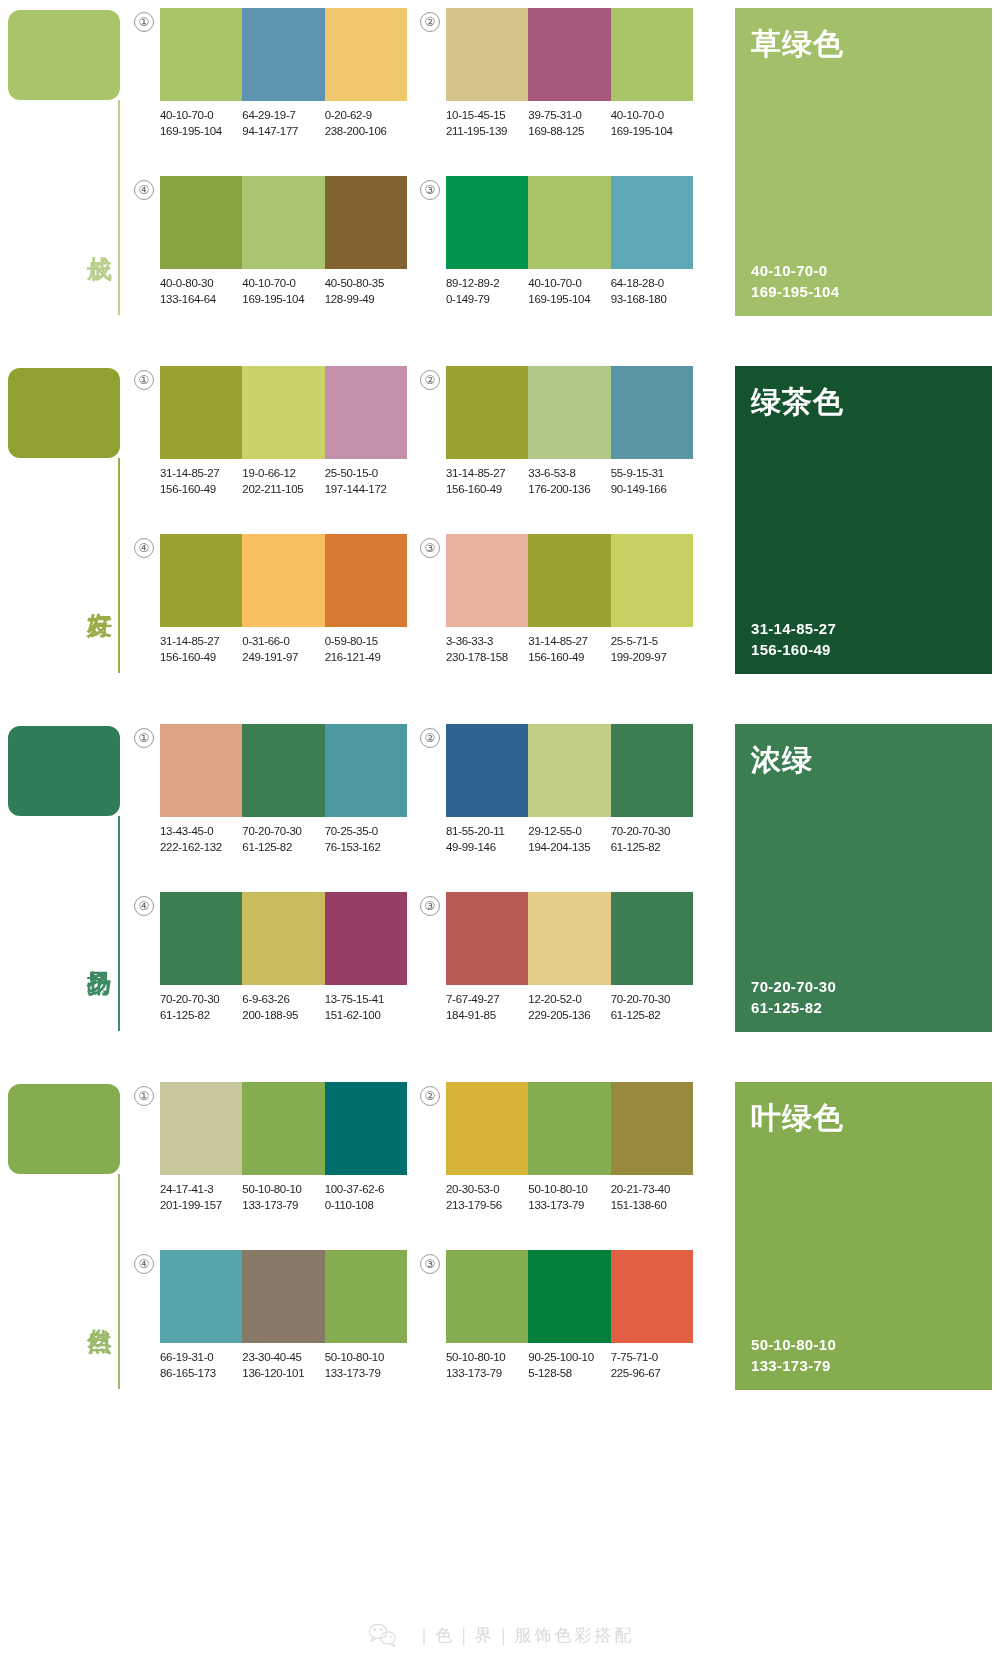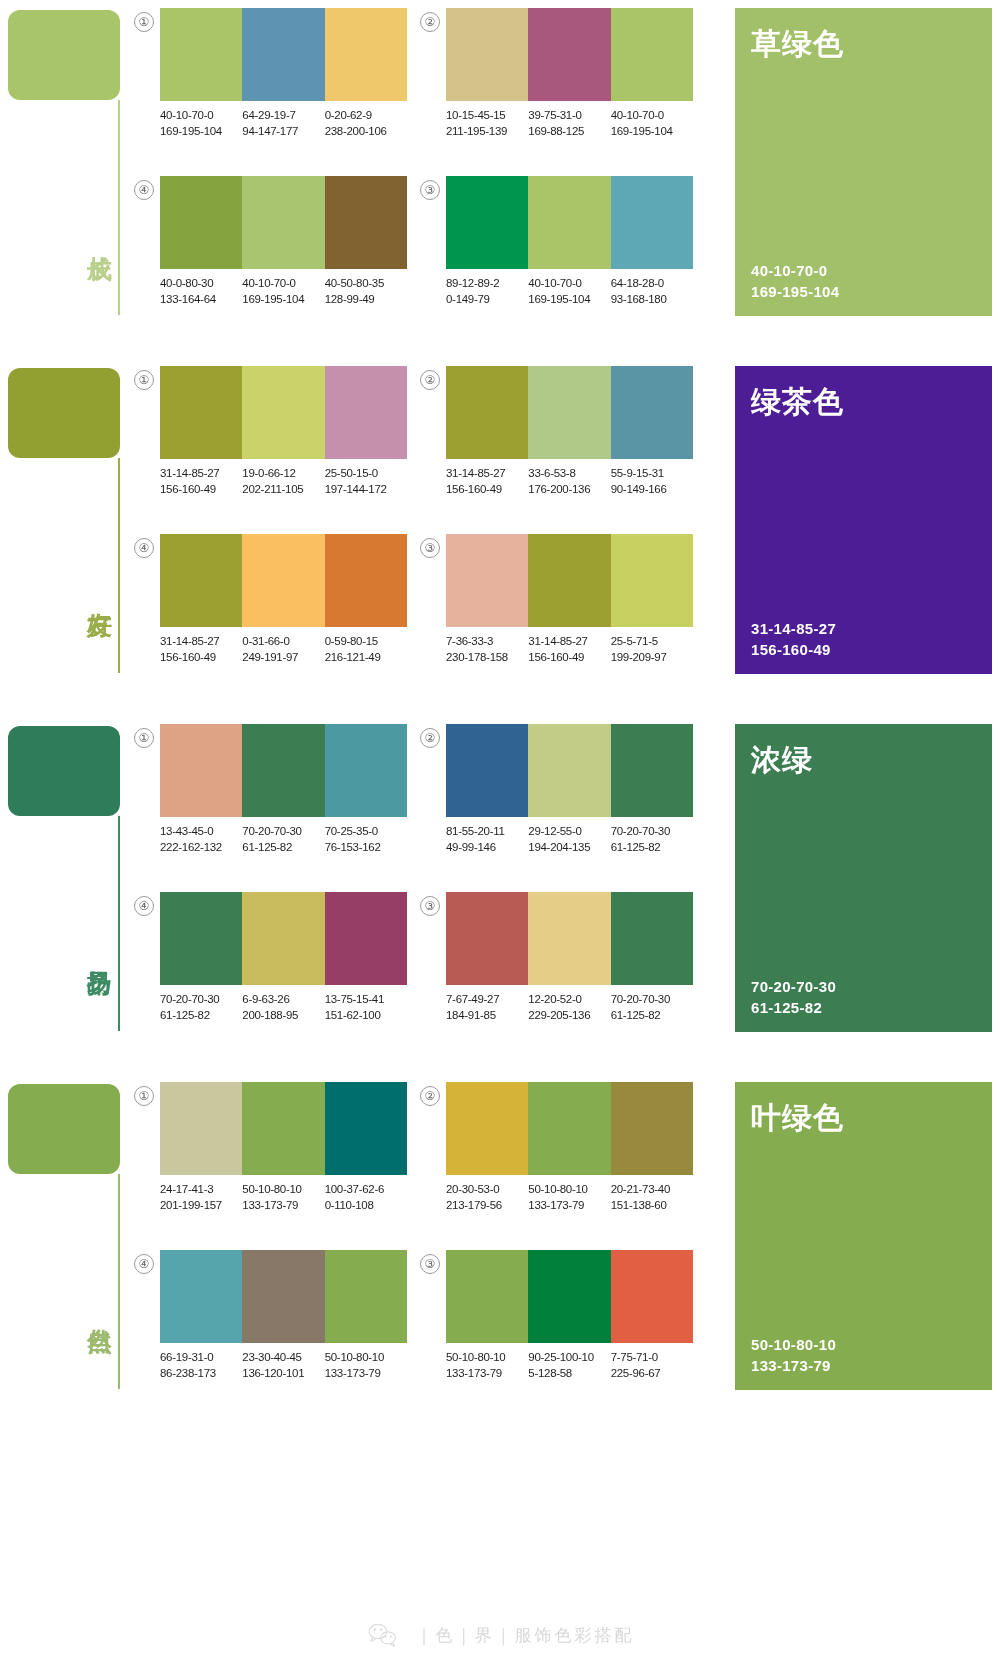--- a/index.html
+++ b/index.html
@@ -299,34 +299,34 @@
         </div>
         <div class="pal p3">
           <div class="num">③</div>
           <div class="swatches">
             <div style="background: rgb(230, 178, 158);"></div>
             <div style="background: rgb(156, 160, 49);"></div>
             <div style="background: rgb(199, 209, 97);"></div>
           </div>
           <div class="codes">
             <div>
-              <div class="cmyk">7-36-33-3</div>
+              <div class="cmyk">3-36-33-3</div>
               <div class="rgb">230-178-158</div>
             </div>
             <div>
               <div class="cmyk">31-14-85-27</div>
               <div class="rgb">156-160-49</div>
             </div>
             <div>
               <div class="cmyk">25-5-71-5</div>
               <div class="rgb">199-209-97</div>
             </div>
           </div>
         </div>
-        <div class="bigpanel" style="background: #4c1d95;">
+        <div class="bigpanel" style="background: #14532d;">
           <div class="title">绿茶色</div>
           <div class="codes2">
             <div>31-14-85-27</div>
             <div>156-160-49</div>
           </div>
         </div>
       </div>
       <div class="section" id="sec2" style="position: absolute; top: 716px;">
         <div class="left-col">
           <div class="chip" style="background: rgb(46, 125, 88);"></div>
@@ -482,21 +482,21 @@
         <div class="pal p4">
           <div class="num">④</div>
           <div class="swatches">
             <div style="background: rgb(86, 165, 173);"></div>
             <div style="background: rgb(136, 120, 104);"></div>
             <div style="background: rgb(133, 173, 79);"></div>
           </div>
           <div class="codes">
             <div>
               <div class="cmyk">66-19-31-0</div>
-              <div class="rgb">86-238-173</div>
+              <div class="rgb">86-165-173</div>
             </div>
             <div>
               <div class="cmyk">23-30-40-45</div>
               <div class="rgb">136-120-101</div>
             </div>
             <div>
               <div class="cmyk">50-10-80-10</div>
               <div class="rgb">133-173-79</div>
             </div>
           </div>

